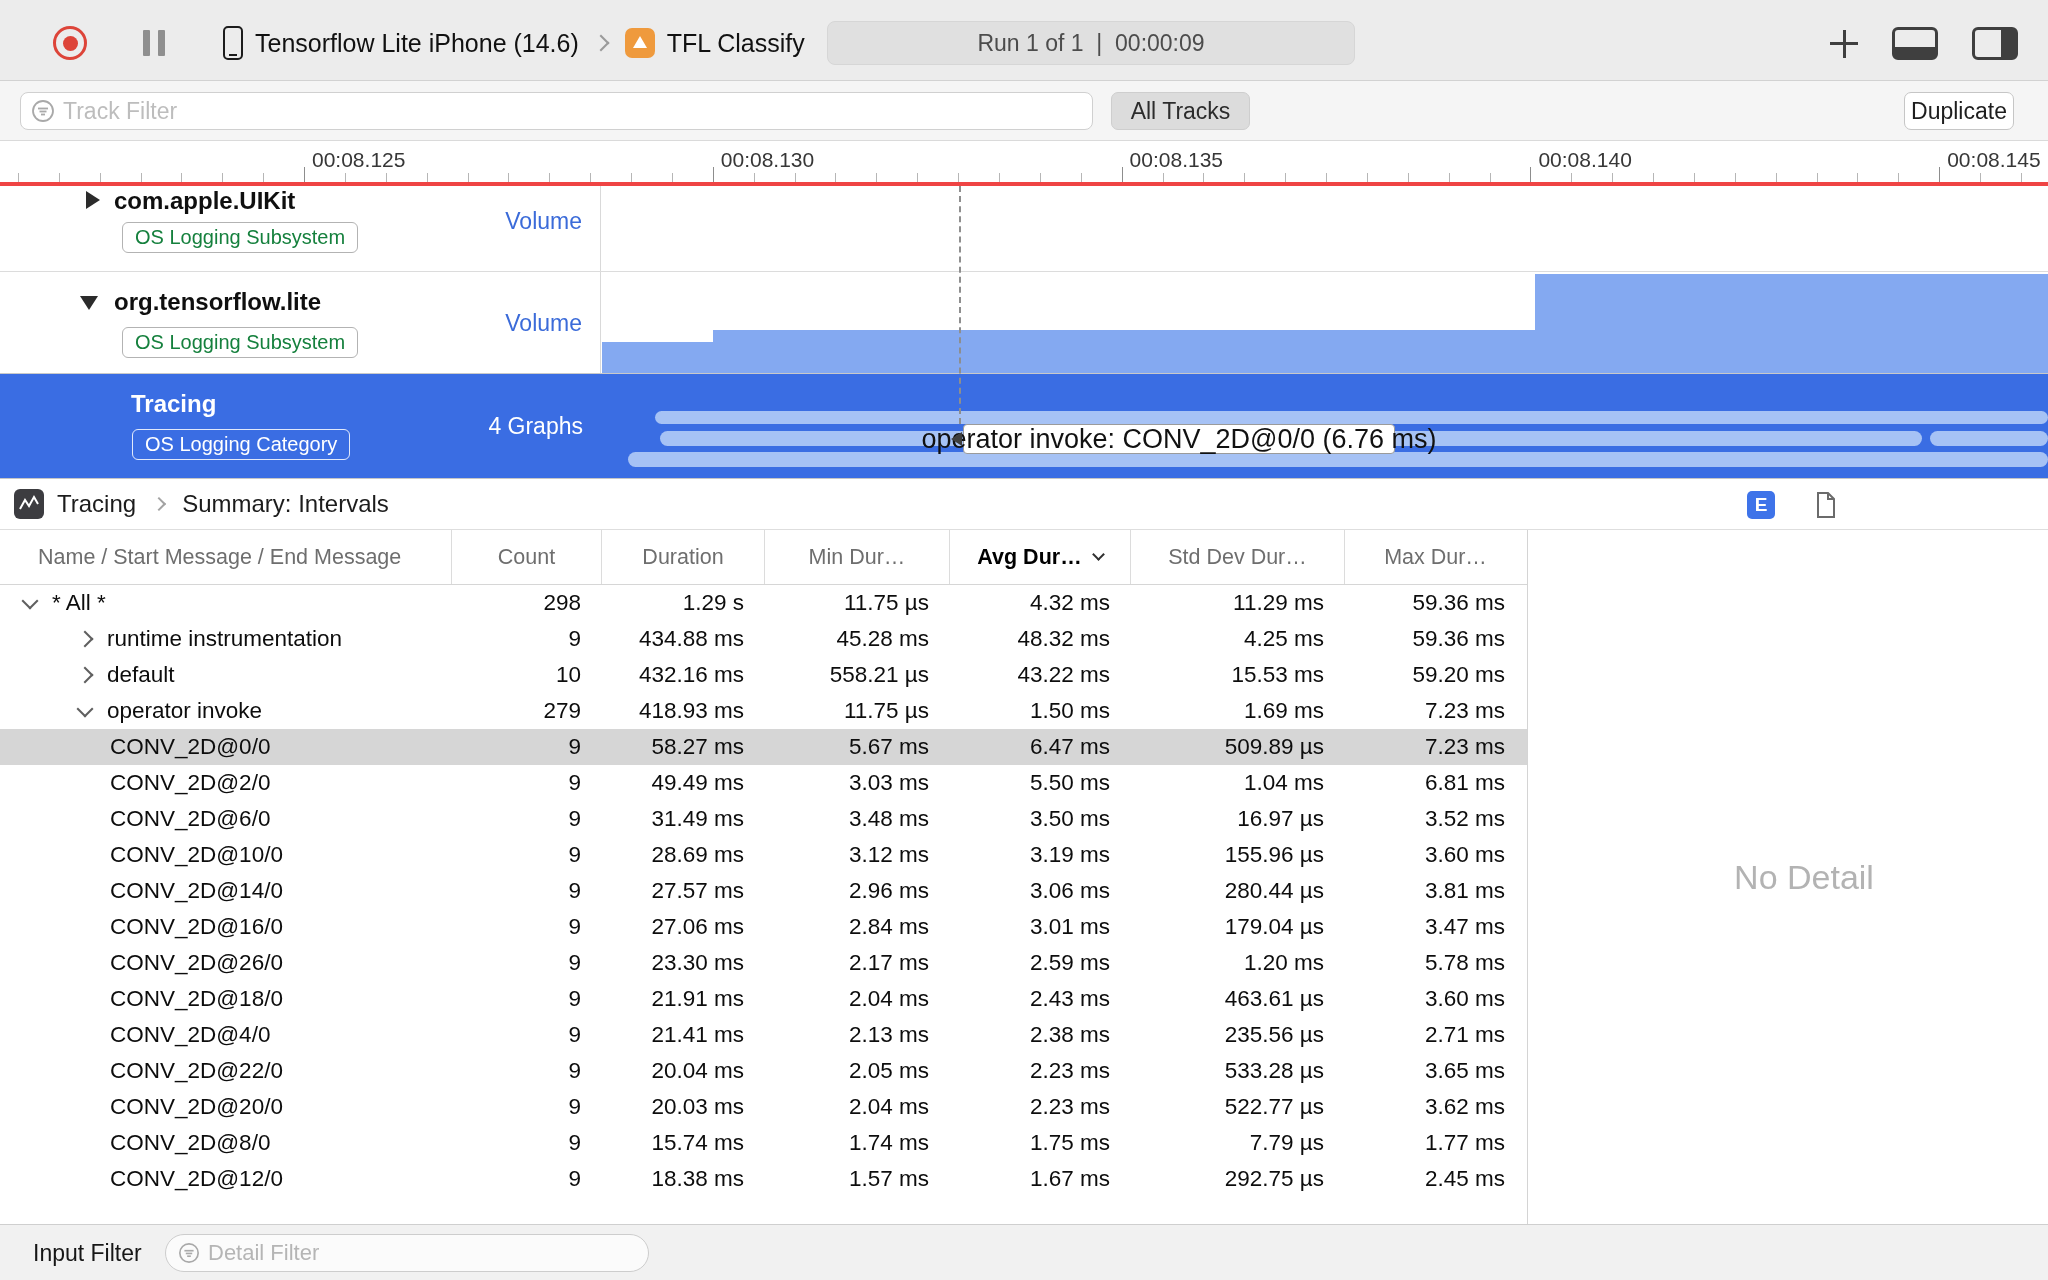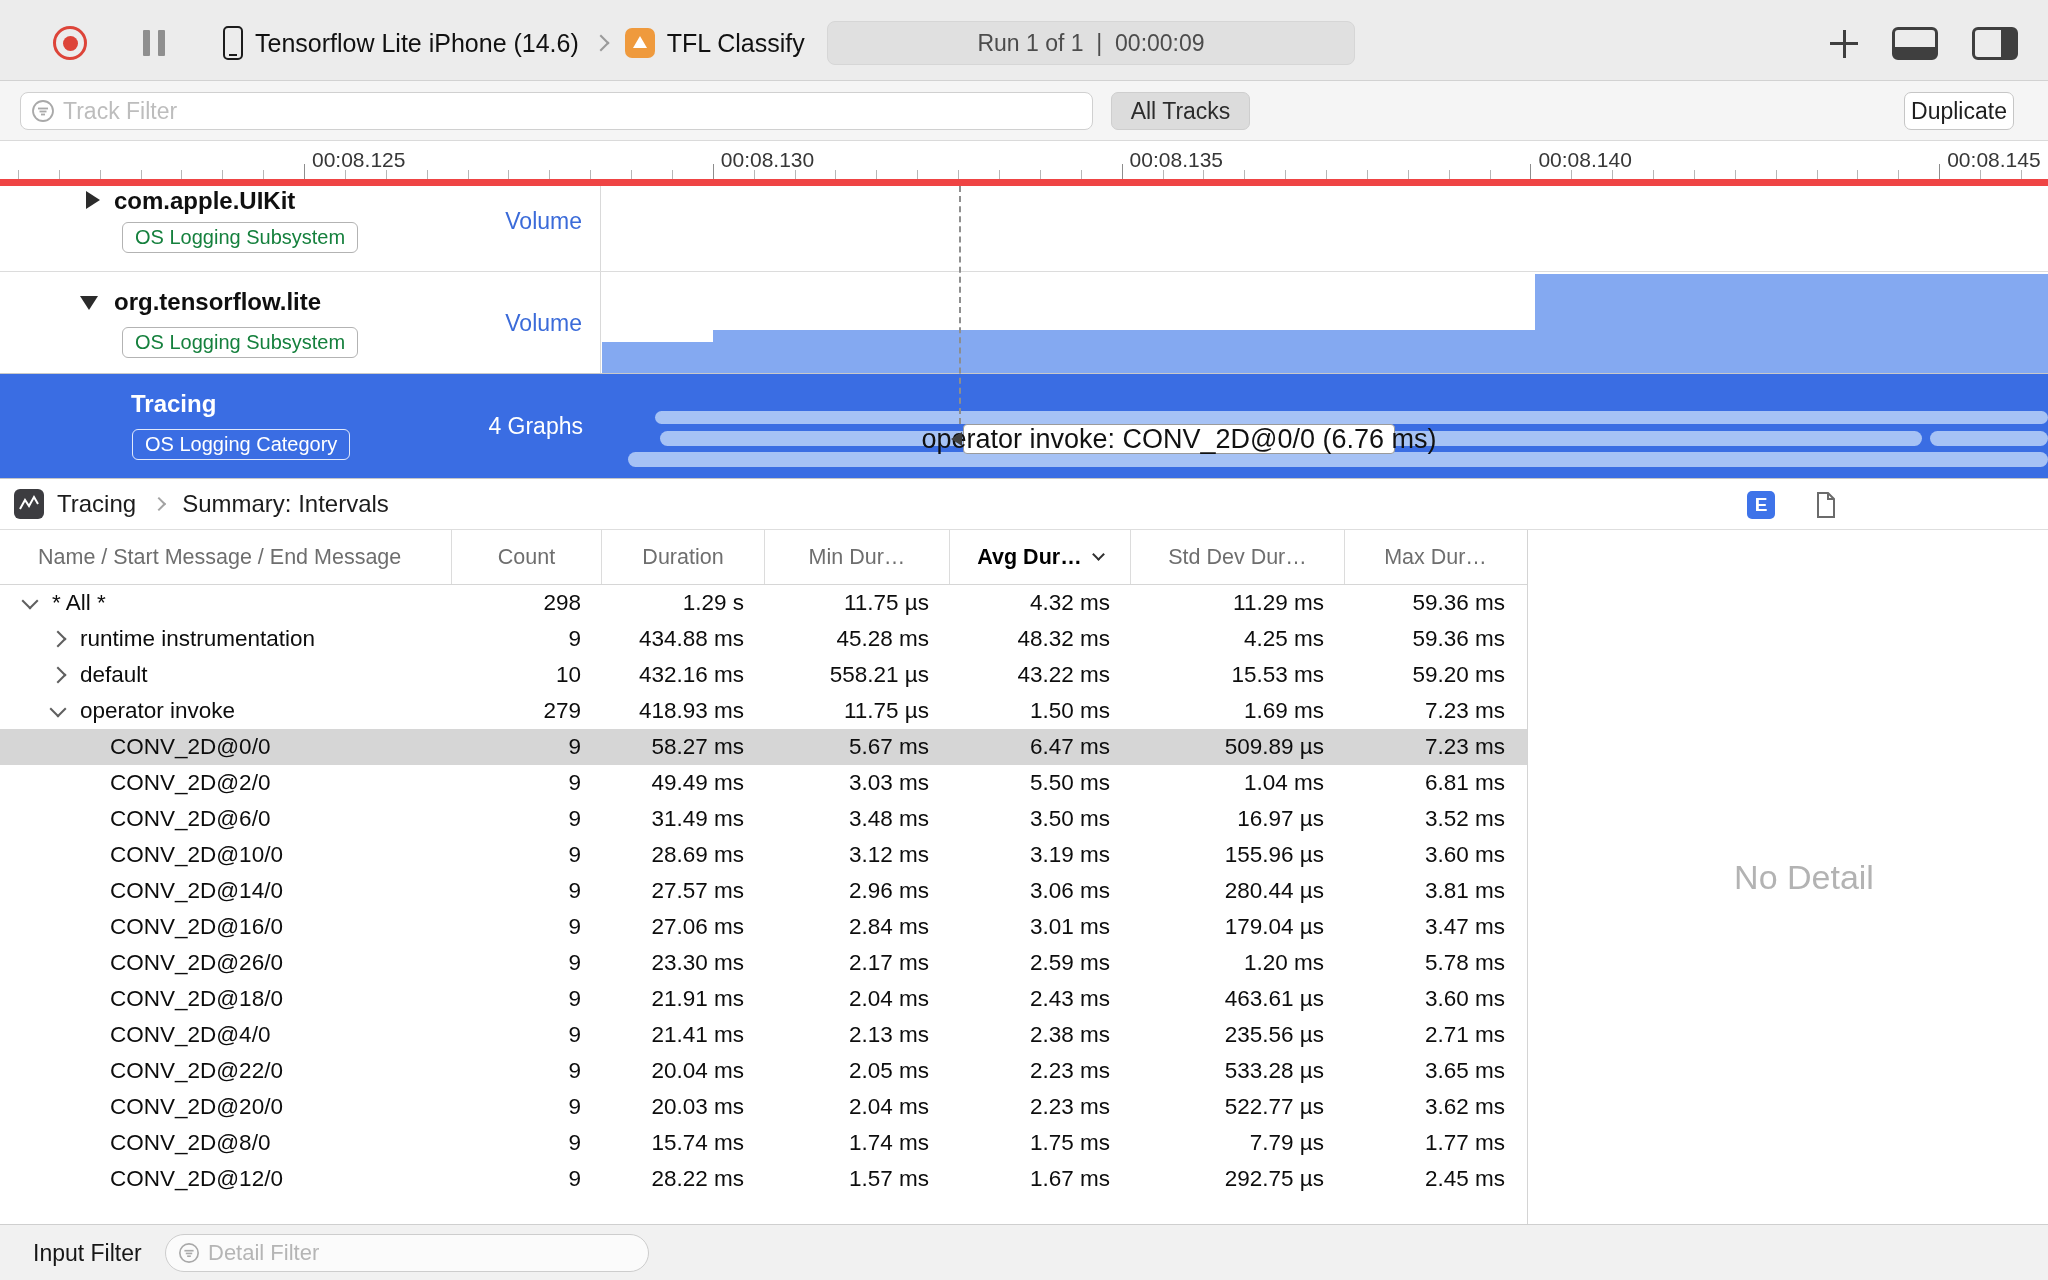--- a/index.html
+++ b/index.html
@@ -43,21 +43,21 @@
                         font-family:"Liberation Sans","DejaVu Sans",sans-serif; color:#222; }
   .filter-field input::placeholder { color:#bdbdbd; }
   .all-tracks-btn { position:absolute; left:1111px; top:11px; width:139px; height:38px; background:#dcdcdc;
                     border:1px solid #cecece; border-radius:7px; display:flex; align-items:center; justify-content:center;
                     font-size:23px; color:#2c2c2c; }
   .duplicate-btn { position:absolute; right:34px; top:11px; width:110px; height:38px; background:#fff;
                    border:1px solid #c6c6c6; border-radius:7px; display:flex; align-items:center; justify-content:center;
                    font-size:23px; color:#1e1e1e; }
 
   
-  .ruler { position:absolute; left:0; top:141px; width:2048px; height:45px; background:#fff; border-bottom:7px solid #ef4444; overflow:hidden; }
+  .ruler { position:absolute; left:0; top:141px; width:2048px; height:45px; background:#fff; border-bottom:4px solid #ef4444; overflow:hidden; }
   .tick { position:absolute; bottom:0; width:1px; height:9px; background:#b6b6b6; }
   .tick.major { height:15px; background:#8d8d8d; }
   .ruler-label { position:absolute; top:7px; font-size:21px; color:#373737; white-space:nowrap; }
 
   
   .tracks { position:absolute; left:0; top:186px; width:2048px; height:292px; background:#fff; }
   .track { position:relative; width:100%; }
   .t1 { height:86px; border-bottom:1px solid #dcdcdc; }
   .t2 { height:102px; border-bottom:1px solid #c9c9c9; }
   .t3 { height:104px; background:#3a6de3; }
@@ -122,21 +122,21 @@
   .hcell.sorted { color:#000; font-weight:bold; }
   .sort-chev { display:inline-block; width:9px; height:9px; border-right:2.5px solid #2f2f2f; border-bottom:2.5px solid #2f2f2f;
                transform:rotate(45deg); margin-left:12px; margin-top:-5px; }
   .tbody { position:absolute; left:0; top:585px; width:1527px; background:#fff; }
   .trow { display:grid; grid-template-columns:452px 150px 163px 185px 181px 214px 181px; height:36px; align-items:center;
           font-size:22.5px; color:#0d0d0d; }
   .trow.selected { background:#d6d6d6; }
   .cell.num { text-align:right; padding-right:21px; white-space:nowrap; }
   .cell.name { display:flex; align-items:center; white-space:nowrap; overflow:hidden; }
   .depth0 .cell.name { padding-left:24px; }
-  .depth1 .cell.name { padding-left:52px; }
+  .depth1 .cell.name { padding-left:79px; }
   .depth2 .cell.name { padding-left:110px; }
   .disc { width:12px; height:12px; border-right:2.5px solid #5f5f5f; border-bottom:2.5px solid #5f5f5f;
           display:inline-block; margin-right:16px; flex:none; }
   .disc.expanded { transform:rotate(45deg); margin-top:-5px; }
   .disc.collapsed { transform:rotate(-45deg); }
 
   
   .detail-panel { position:absolute; left:1527px; top:530px; width:521px; height:694px; background:#fff;
                   border-left:1px solid #d4d4d4; display:flex; align-items:center; justify-content:center; }
   .no-detail { font-size:34px; color:#b3b3b3;margin-left:32px; }
@@ -520,21 +520,21 @@
         <div class="cell num">1.74 ms</div>
         <div class="cell num">1.75 ms</div>
         <div class="cell num">7.79 µs</div>
         <div class="cell num">1.77 ms</div>
       </div>
       <div class="trow depth2">
         <div class="cell name">
           <span>CONV_2D@12/0</span>
         </div>
         <div class="cell num">9</div>
-        <div class="cell num">28.22 ms</div>
+        <div class="cell num">18.38 ms</div>
         <div class="cell num">1.57 ms</div>
         <div class="cell num">1.67 ms</div>
         <div class="cell num">292.75 µs</div>
         <div class="cell num">2.45 ms</div>
       </div>
     </div>
 
   <div class="detail-panel">
     <span class="no-detail">No Detail</span>
   </div>

